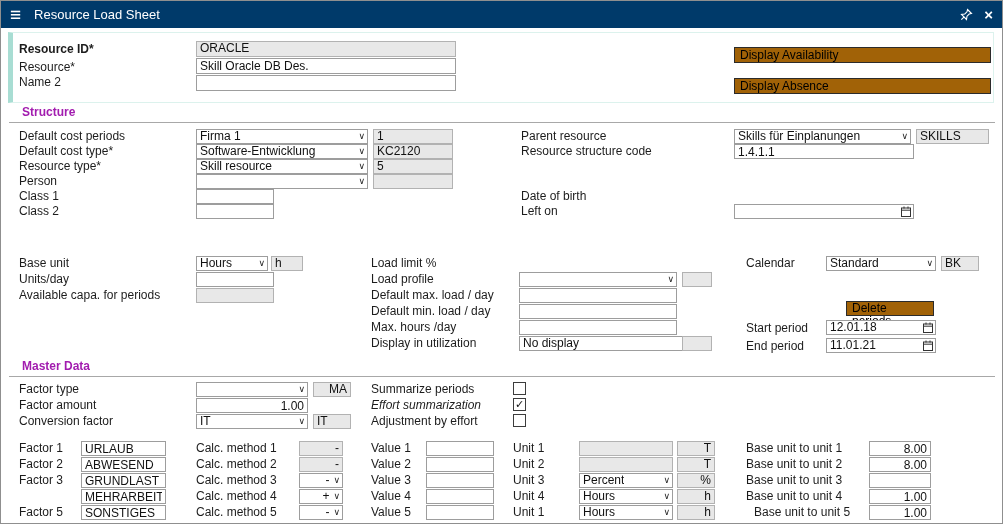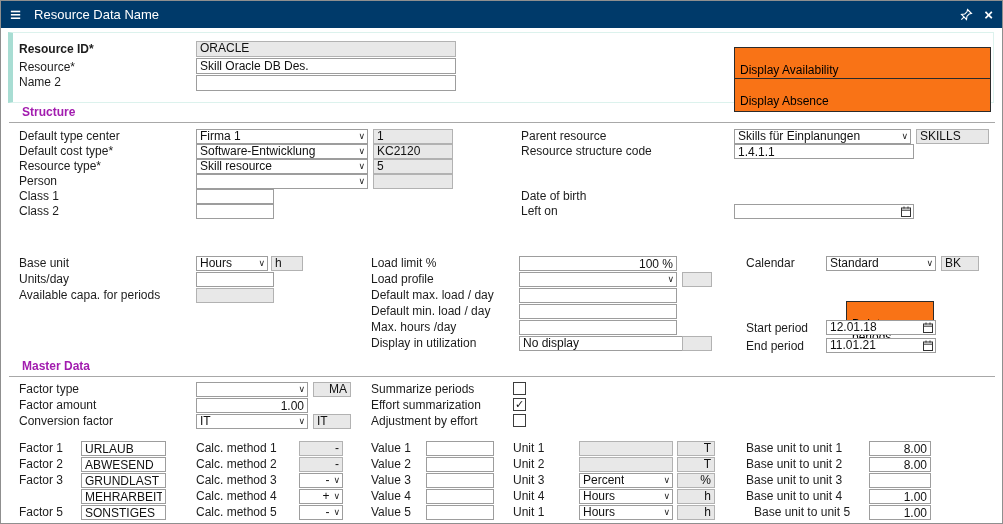--- a/index.html
+++ b/index.html
@@ -22,39 +22,39 @@
          padding:0 3px; line-height:13px; }
   input.fld { outline:none; }
   .dis { background:#e8e8e8; border-color:#b2b2b2; }
   .ra { text-align:right; }
   .dd { position:absolute; height:15px; border:1px solid #9d9d9d; background:#fff;
         display:flex; align-items:center; padding:0 2px 0 3px; font-size:12px; color:#111; cursor:default; }
   .dd .dval { white-space:nowrap; overflow:hidden; line-height:13px; }
   .dd .chev { margin-left:auto; font-size:9px; line-height:1; padding-left:2px; color:#222; }
   .ddra .dval { margin-left:auto; }
   .ddra .chev { margin-left:2px; }
-  .btn { position:absolute; height:16px; border:1px solid #2b2b2b; background:#f97316;
+  .btn { position:absolute; height:16px; border:1px solid #2b2b2b; background:#a16207;
          font-family:"Liberation Sans", sans-serif; font-size:12px; line-height:13px;
-         text-align:left; padding:16px 5px; cursor:pointer; }
+         text-align:left; padding:0 5px; cursor:pointer; }
   .sect { position:absolute; left:8px; width:986px; font-size:12px; font-weight:bold; color:#a21caf;
           padding:0 0 3px 13px; border-bottom:1px solid #a8a8a8; }
   .cb { position:absolute; width:13px; height:13px; border:1px solid #3c3c3c; background:#fff;
         font-size:11px; line-height:11px; text-align:center; color:#111; cursor:pointer; }
   .datefld { display:flex; align-items:center; padding-right:2px; }
   .datefld .dval { flex:1; line-height:13px; }
   .cal { flex:0 0 auto; }
 </style>
 </head>
 <body>
 
 <div class="window">
 
   <div class="titlebar">
     <span class="menu-icon">≡</span>
-    <span class="title">Resource Data Name</span>
+    <span class="title">Resource Load Sheet</span>
     <span class="tb-right">
       <span class="pin">
         <svg width="13" height="13" viewBox="0 0 13 13">
             <path d="M7.5 1.5 L11.5 5.5 L9.2 6 L7 8.2 L6.5 11.5 L1.5 6.5 L4.8 6 L7 3.8 Z" fill="none" stroke="#fff" stroke-width="1.1"></path>
             <line x1="1.3" y1="11.7" x2="4.2" y2="8.8" stroke="#fff" stroke-width="1.1"></line>
           </svg>
       </span>
       <span class="close">×</span>
     </span>
   </div>
@@ -68,21 +68,21 @@
   <input class="fld" style="left: 195px; top: 57px; width: 260px; height: 16px;" value="Skill Oracle DB Des.">
 
   <span class="lbl" style="left:18px;top:75px;">Name 2</span>
   <input class="fld" style="left: 195px; top: 74px; width: 260px; height: 16px;" value="">
 
   <button class="btn" style="left:733px;top:46px;width:257px;">Display Availability</button>
   <button class="btn" style="left:733px;top:77px;width:257px;">Display Absence</button>
 
   <div class="sect" style="top:104px;">Structure</div>
 
-  <span class="lbl" style="left:18px;top:129px;">Default type center</span>
+  <span class="lbl" style="left:18px;top:129px;">Default cost periods</span>
   <div class="dd" style="left:195px;top:128px;width:172px;">
     <span class="dval">Firma 1</span>
     <span class="chev">∨</span>
   </div>
   <div class="fld dis" style="left:372px;top:128px;width:80px;">1</div>
 
   <span class="lbl" style="left:18px;top:144px;">Default cost type*</span>
   <div class="dd" style="left:195px;top:143px;width:172px;">
     <span class="dval">Software-Entwicklung</span>
     <span class="chev">∨</span>
@@ -140,21 +140,20 @@
   </div>
   <div class="fld dis" style="left:270px;top:255px;width:32px;">h</div>
 
   <span class="lbl" style="left:18px;top:272px;">Units/day</span>
   <input class="fld" style="left: 195px; top: 271px; width: 78px;" value="">
 
   <span class="lbl" style="left:18px;top:288px;">Available capa. for periods</span>
   <div class="fld dis" style="left:195px;top:287px;width:78px;"></div>
 
   <span class="lbl" style="left:370px;top:256px;">Load limit %</span>
-  <input class="fld ra" style="left: 518px; top: 255px; width: 158px;" value="100 %">
 
   <span class="lbl" style="left:370px;top:272px;">Load profile</span>
   <div class="dd" style="left:518px;top:271px;width:158px;">
     <span class="dval"></span>
     <span class="chev">∨</span>
   </div>
   <div class="fld dis" style="left:681px;top:271px;width:30px;"></div>
 
   <span class="lbl" style="left:370px;top:288px;">Default max. load / day</span>
   <input class="fld" style="left: 518px; top: 287px; width: 158px;" value="">
@@ -218,21 +217,21 @@
   <span class="lbl" style="left:18px;top:414px;">Conversion factor</span>
   <div class="dd" style="left:195px;top:413px;width:112px;">
     <span class="dval">IT</span>
     <span class="chev">∨</span>
   </div>
   <div class="fld dis" style="left:312px;top:413px;width:38px;">IT</div>
 
   <span class="lbl" style="left:370px;top:382px;">Summarize periods</span>
   <div class="cb" style="left:512px;top:381px;"></div>
 
-  <span class="lbl" style="left:370px;top:398px;">Effort summarization</span>
+  <span class="lbl" style="left:370px;top:398px;font-style:italic;">Effort summarization</span>
   <div class="cb" style="left:512px;top:397px;">✓</div>
 
   <span class="lbl" style="left:370px;top:414px;">Adjustment by effort</span>
   <div class="cb" style="left:512px;top:413px;"></div>
 
   <span class="lbl" style="left:18px;top:441px;">Factor 1</span>
   <input class="fld" style="left: 80px; top: 440px; width: 85px;" value="URLAUB">
   <span class="lbl" style="left:195px;top:441px;">Calc. method 1</span>
   <div class="fld dis ra" style="left:298px;top:440px;width:44px;">-</div>
   <span class="lbl" style="left:370px;top:441px;">Value 1</span>

